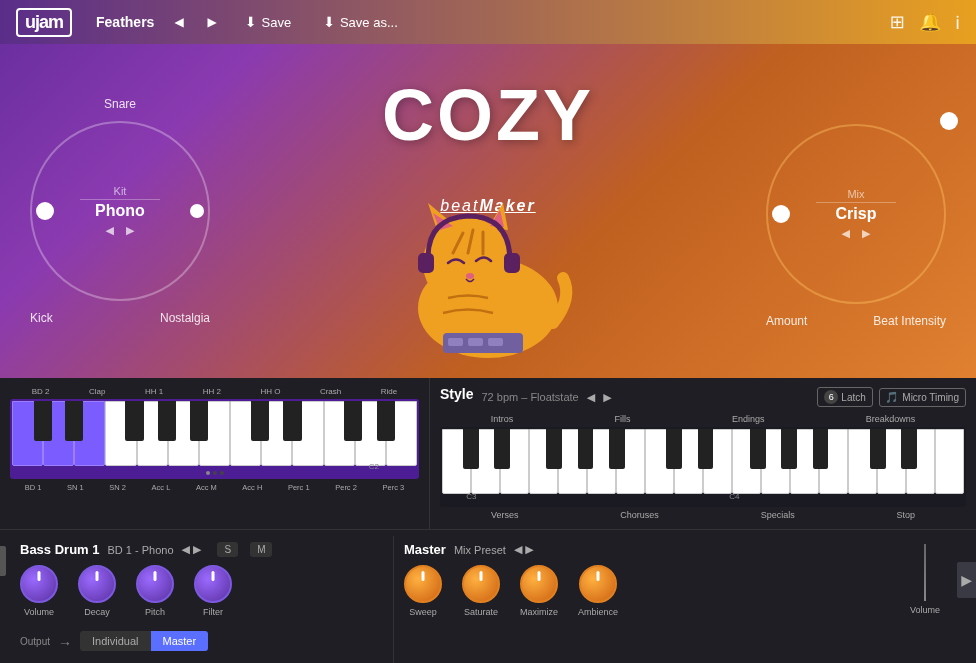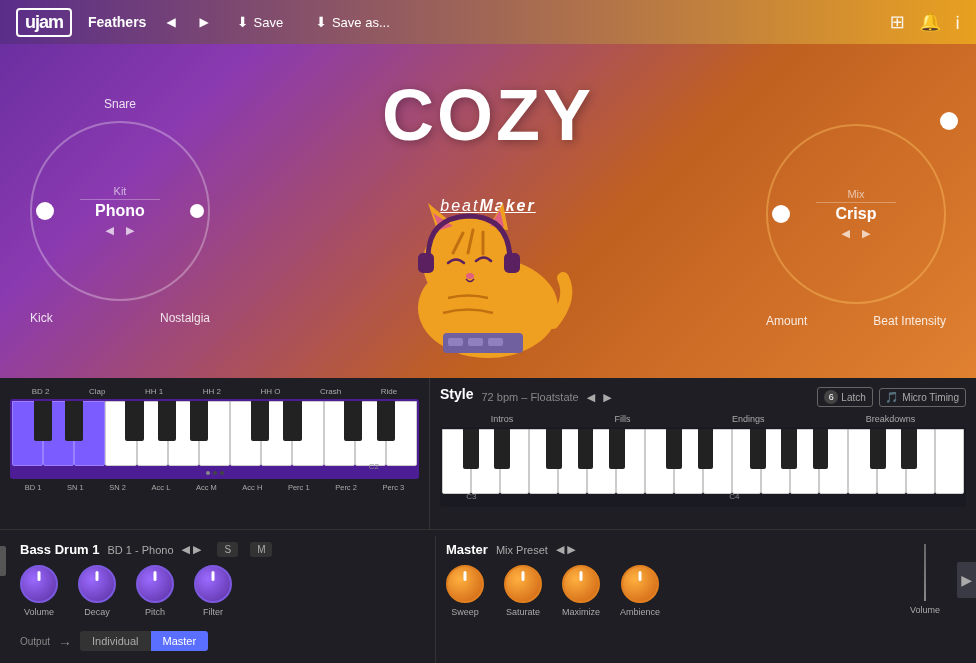--- a/index.html
+++ b/index.html
@@ -18,20 +18,21 @@
       z-index: 10;
     }
     #logo {
       font-size: 18px;
       font-weight: 900;
       color: white;
       letter-spacing: -1px;
       border: 2px solid white;
       padding: 2px 7px;
       border-radius: 4px;
+      margin-right: 8px;
     }
     .nav-arrow {
       color: white;
       font-size: 12px;
       cursor: pointer;
       padding: 2px 4px;
     }
     .top-btn {
       display: flex;
       align-items: center;
@@ -642,26 +643,32 @@
             <div style="position:absolute;left:71%;width:3%;height:100%;background:#222;border-radius:0 0 2px 2px;"></div>
             <div style="position:absolute;left:82%;width:3%;height:100%;background:#222;border-radius:0 0 2px 2px;"></div>
             <div style="position:absolute;left:88%;width:3%;height:100%;background:#222;border-radius:0 0 2px 2px;"></div>
           </div>
         </div>
 
         <div style="position:absolute;bottom:6px;left:5%;font-size:8px;color:#888;">C3</div>
         <div style="position:absolute;bottom:6px;left:55%;font-size:8px;color:#888;">C4</div>
       </div>
 
+      <div style="display:flex;justify-content:space-around;font-size:9px;color:#aaa;margin-top:3px;">
+        <span>Verses</span>
+        <span>Choruses</span>
+        <span>Specials</span>
+        <span>Stop</span>
+      </div>
     </div>
   </div>
 
   <div id="bm-row" style="display:flex;height:160px;position:relative;">
 
-    <div id="bass-drum-section" style="width:436px;border-right:1px solid #333;padding:6px 10px;position:relative;">
+    <div id="bass-drum-section" style="width:394px;border-right:1px solid #333;padding:6px 10px;position:relative;">
 
       <div style="position:absolute;left:0;top:10px;width:6px;height:30px;background:#555;border-radius:0 2px 2px 0;"></div>
       <div class="subsection-header" style="margin-left:10px;">
         <span class="subsection-title">Bass Drum 1</span>
         <span class="subsection-preset">BD 1 - Phono</span>
         <span class="nav-arrows-small" style="display:flex;gap:3px;">
           <span style="color:#aaa;font-size:11px;cursor:pointer;">◀</span>
           <span style="color:#aaa;font-size:11px;cursor:pointer;">▶</span>
         </span>
         <button style="background:#333;border:none;color:#aaa;font-size:10px;padding:2px 7px;border-radius:3px;cursor:pointer;margin-left:8px;">S</button>

